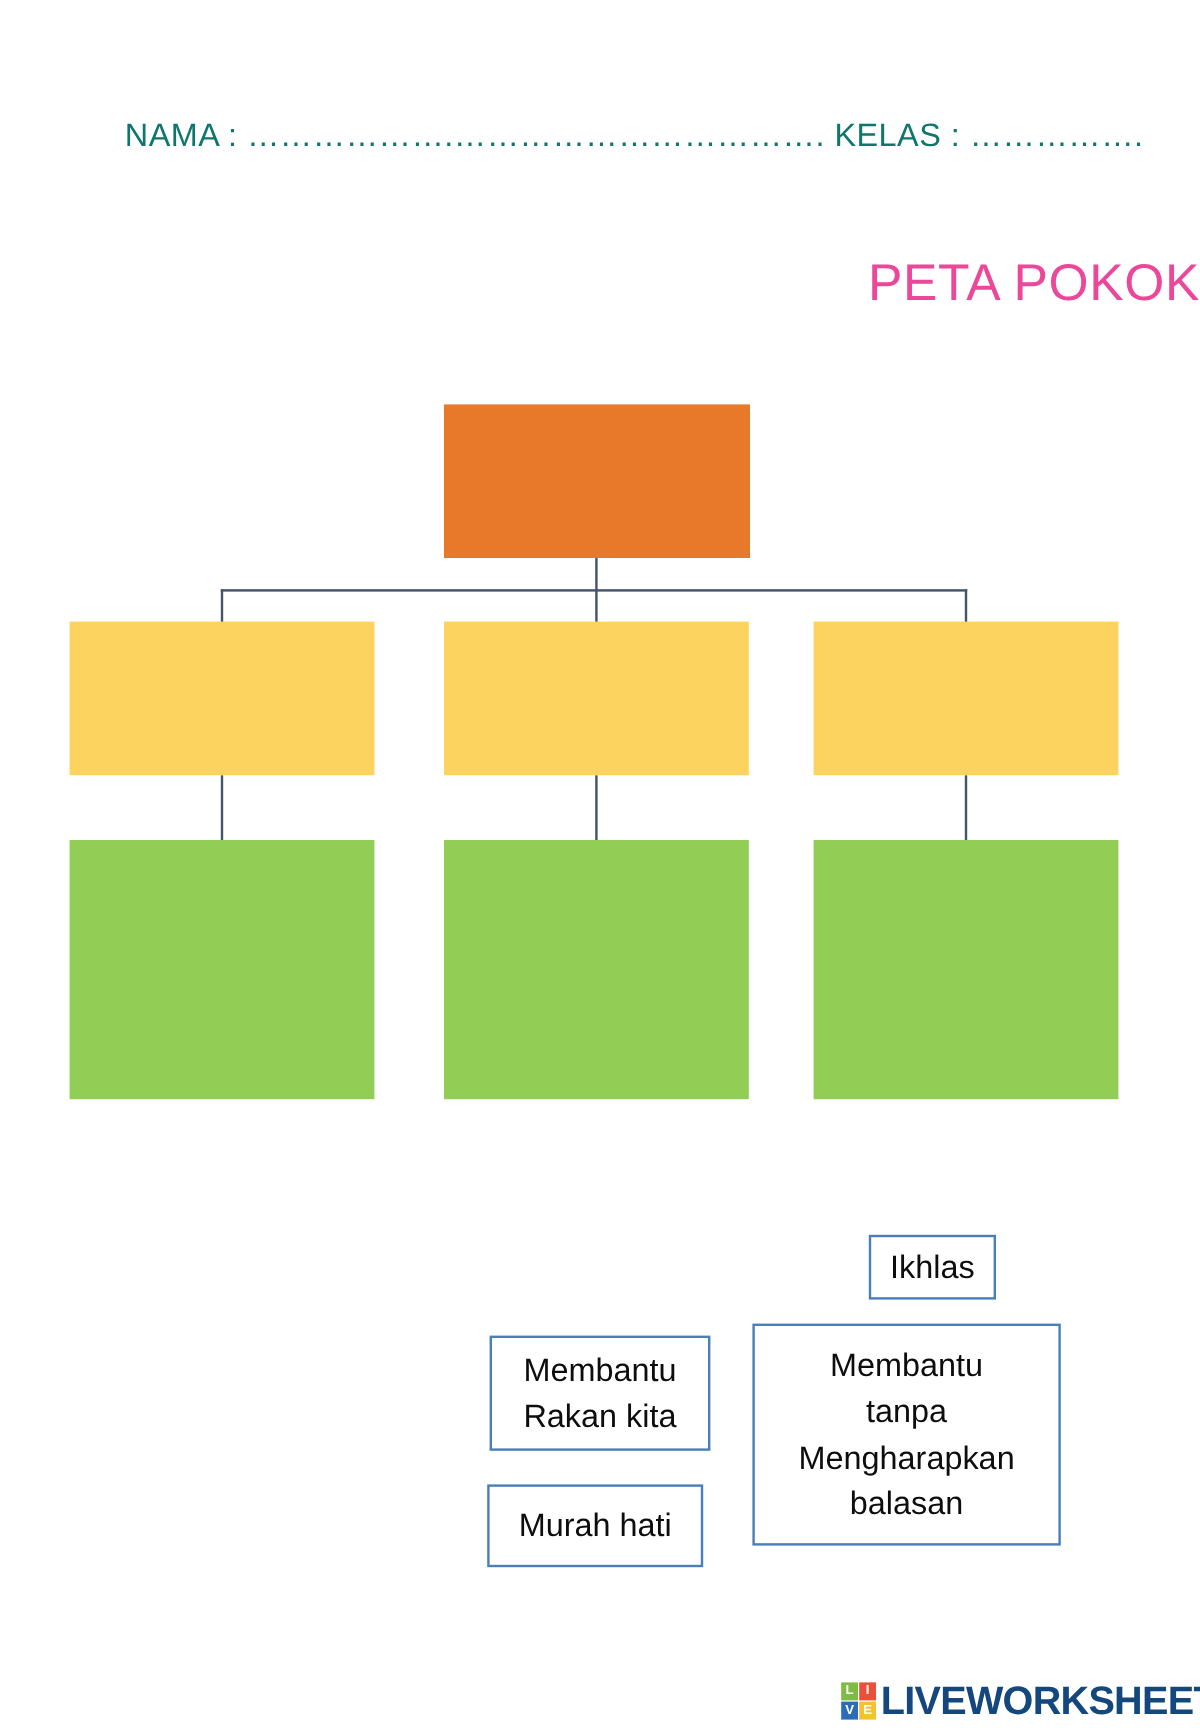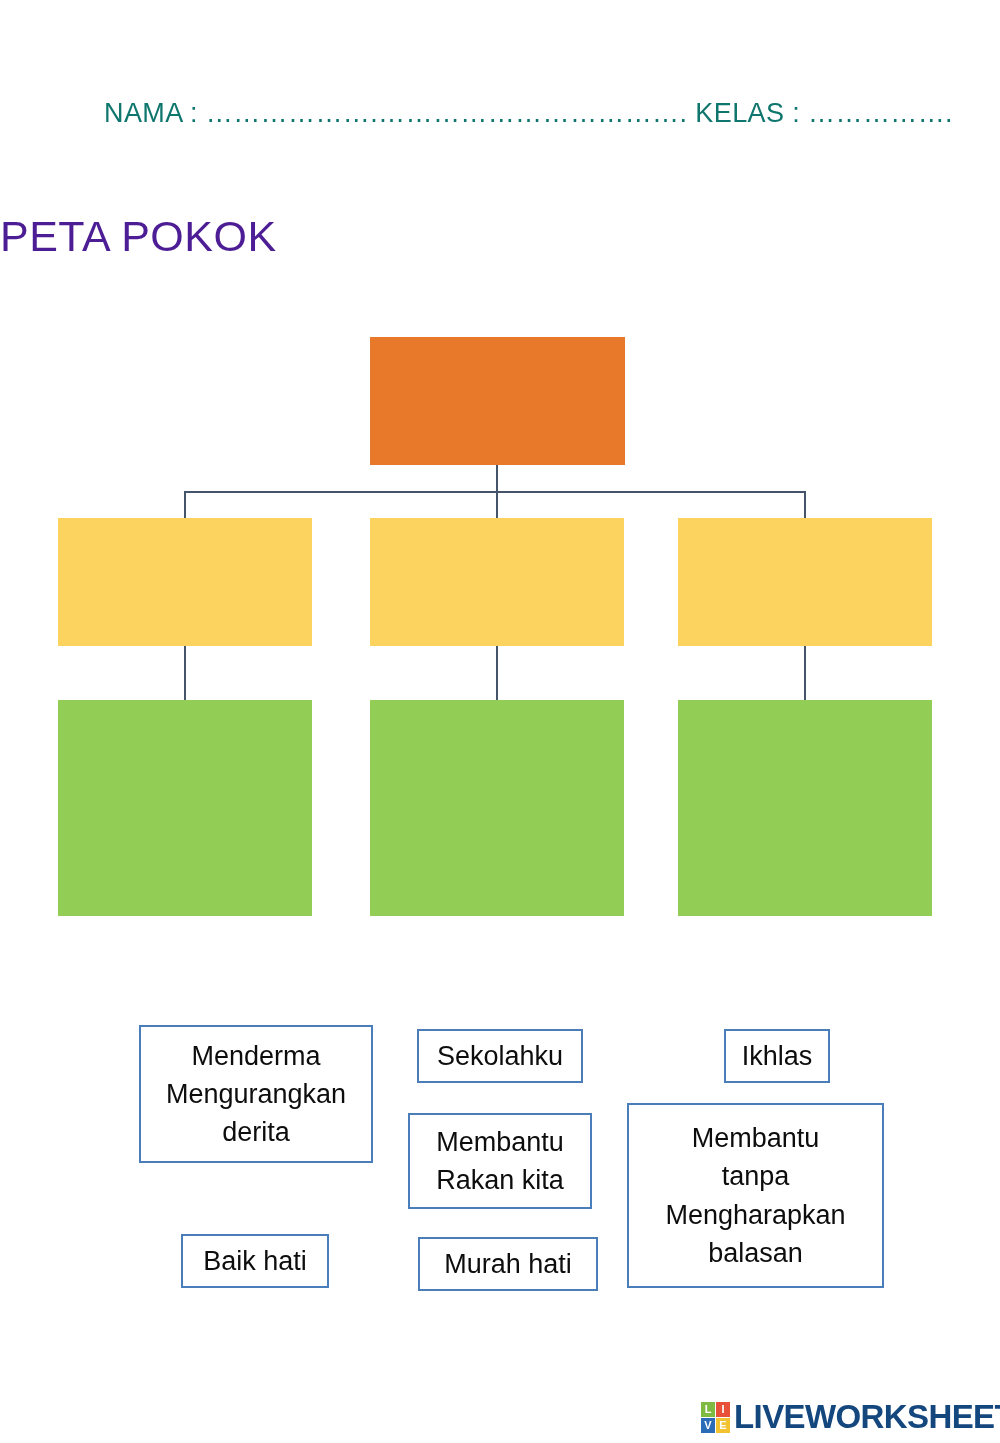--- a/index.html
+++ b/index.html
@@ -26,25 +26,25 @@
     white-space: nowrap;
     color: #0f766e;
   }
 
   
   .page-title {
     position: absolute;
     left: 0;
     top: 212px;
     width: 1000px;
-    text-align: left;
+    text-align: right;
     font-size: 43px;
     font-weight: 400;
     letter-spacing: 0.5px;
-    color: #4c1d95;
+    color: #ec4899;
   }
 
   
   .diagram {
     position: absolute;
     left: 0;
     top: 0;
     width: 1000px;
     height: 1000px;
   }
@@ -123,21 +123,21 @@
     padding: 2px 8px;
     white-space: pre-line;
   }
 
   .wb-menderma    { left: 139px; top: 1025px; width: 234px; height: 138px; }
   .wb-sekolahku   { left: 417px; top: 1029px; width: 166px; height: 54px; }
   .wb-ikhlas      { left: 692px; top: 1029px; width: 106px; height: 54px; margin-left: 32px; }
   .wb-membantu-rakan { left: 408px; top: 1113px; width: 184px; height: 96px; }
   .wb-membantu-tanpa { left: 627px; top: 1103px; width: 257px; height: 185px; }
   .wb-baik-hati   { left: 181px; top: 1234px; width: 148px; height: 54px; }
-  .wb-murah-hati  { left: 418px; top: 1237px; width: 180px; height: 54px; }
+  .wb-murah-hati  { left: 406px; top: 1237px; width: 180px; height: 69px; }
 
   
   .lws-logo {
     position: absolute;
     left: 701px;
     top: 1398px;
     display: flex;
     align-items: center;
     height: 38px;
   }
@@ -195,32 +195,27 @@
   <div class="node node-mid c1"></div>
   <div class="node node-mid c2"></div>
   <div class="node node-mid c3"></div>
 
   <div class="node node-leaf c1"></div>
   <div class="node node-leaf c2"></div>
   <div class="node node-leaf c3"></div>
 </div>
 
 <div class="wordbank">
-  <div class="wb-box wb-menderma">Menderma
-Mengurangkan
-derita</div>
-  <div class="wb-box wb-sekolahku">Sekolahku</div>
   <div class="wb-box wb-ikhlas">Ikhlas</div>
   <div class="wb-box wb-membantu-rakan">Membantu
 Rakan kita</div>
   <div class="wb-box wb-membantu-tanpa">Membantu
 tanpa
 Mengharapkan
 balasan</div>
-  <div class="wb-box wb-baik-hati">Baik hati</div>
   <div class="wb-box wb-murah-hati">Murah hati</div>
 </div>
 
 <div class="lws-logo">
   <div class="lws-badge">
     <span class="lws-l">L</span>
     <span class="lws-i">I</span>
     <span class="lws-v">V</span>
     <span class="lws-e">E</span>
   </div>

